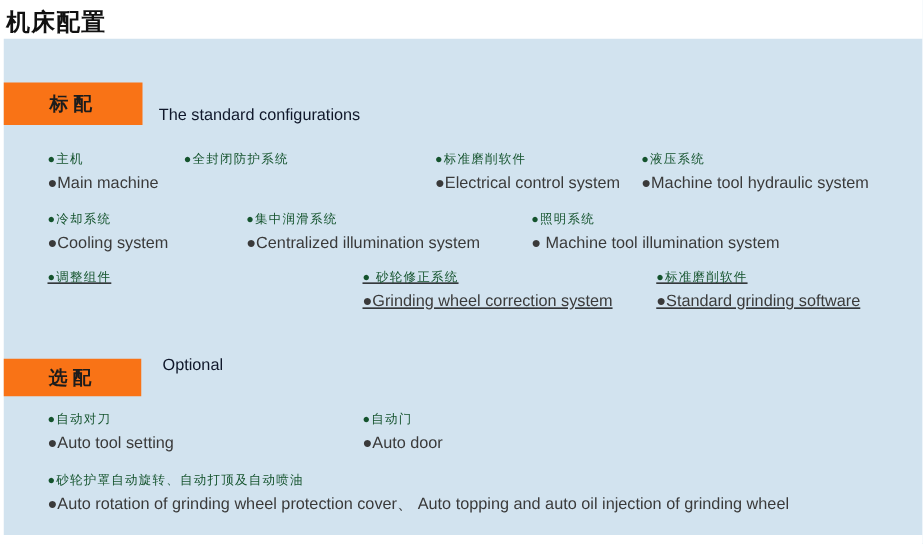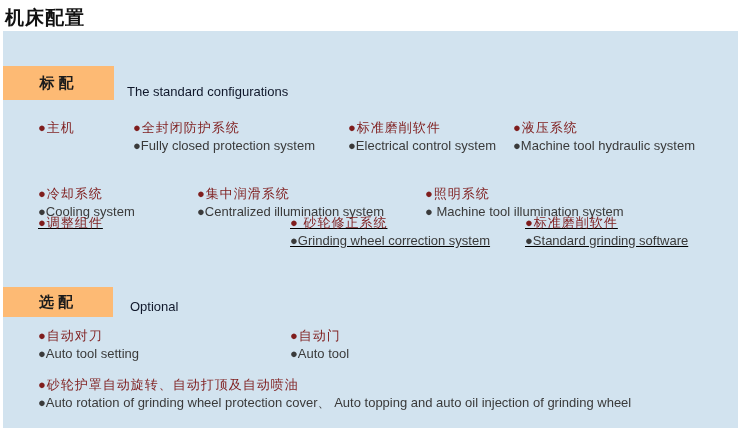--- a/index.html
+++ b/index.html
@@ -6,59 +6,59 @@
   html,body { width:738px; height:435px; background:#ffffff; overflow:hidden;
               font-family:"Liberation Sans","DejaVu Sans",sans-serif; }
   .stage { position:relative; width:738px; height:435px; background:#ffffff; }
 
   .page-title { position:absolute; left:5px; top:5px; font-size:19px; font-weight:bold;
                 color:#111111; letter-spacing:1px; }
 
   .panel { position:absolute; left:3px; top:31px; width:735px; height:397px;
            background:#d2e3ef; }
 
-  .tab { position:absolute; left:0; background:#fdba74; display:flex;
+  .tab { position:absolute; left:0; background:#f97316; display:flex;
          align-items:center; justify-content:center; }
   .tab-std { top:35px; width:111px; height:34px; }
   .tab-opt { top:256px; width:110px; height:30px; }
   .tab-label { font-size:15px; font-weight:bold; color:#1c1c1c; letter-spacing:4px; }
 
   .caption { position:absolute; font-size:13px; color:#0f172a; }
   .caption-std { left:124px; top:53px; }
-  .caption-opt { left:127px; top:268px; }
+  .caption-opt { left:127px; top:253px; }
 
   .item { position:absolute; white-space:nowrap; }
-  .item .cn { font-size:13px; line-height:18px; color:#7f1d1d; letter-spacing:1px; }
+  .item .cn { font-size:10px; line-height:18px; color:#14532d; letter-spacing:1px; }
   .item .en { font-size:13px;   line-height:18px; color:#3a3a3a; }
 
   
-  .r1 { top:88px; }  .r2 { top:136px;margin-top:18px; } .r3 { top:183px;text-decoration:underline; }
+  .r1 { top:88px; }  .r2 { top:136px; } .r3 { top:183px;text-decoration:underline; }
   
   .r4 { top:296px; } .r5 { top:345px; }
 </style>
 </head>
 <body>
 
 <div class="stage">
 
   <div class="page-title">机床配置</div>
 
   <div class="panel">
 
     <div class="tab tab-std">
       <span class="tab-label">标配</span>
     </div>
     <div class="caption caption-std">The standard configurations</div>
 
     <div class="item r1" style="left:35px">
       <div class="cn">●主机</div>
+      <div class="en">●Main machine</div>
     </div>
-    <div class="item r1" style="left:130px">
+    <div class="item r1" style="left:144px">
       <div class="cn">●全封闭防护系统</div>
-      <div class="en">●Fully closed protection system</div>
     </div>
     <div class="item r1" style="left:345px">
       <div class="cn">●标准磨削软件</div>
       <div class="en">●Electrical control system</div>
     </div>
     <div class="item r1" style="left:510px">
       <div class="cn">●液压系统</div>
       <div class="en">●Machine tool hydraulic system</div>
     </div>
 
@@ -91,21 +91,21 @@
       <span class="tab-label">选配</span>
     </div>
     <div class="caption caption-opt">Optional</div>
 
     <div class="item r4" style="left:35px">
       <div class="cn">●自动对刀</div>
       <div class="en">●Auto tool setting</div>
     </div>
     <div class="item r4" style="left:287px">
       <div class="cn">●自动门</div>
-      <div class="en">●Auto tool</div>
+      <div class="en">●Auto door</div>
     </div>
 
     <div class="item r5" style="left:35px">
       <div class="cn">●砂轮护罩自动旋转、自动打顶及自动喷油</div>
       <div class="en">●Auto rotation of grinding wheel protection cover、 Auto topping and auto oil injection of grinding wheel</div>
     </div>
 
   </div>
 </div>
 

